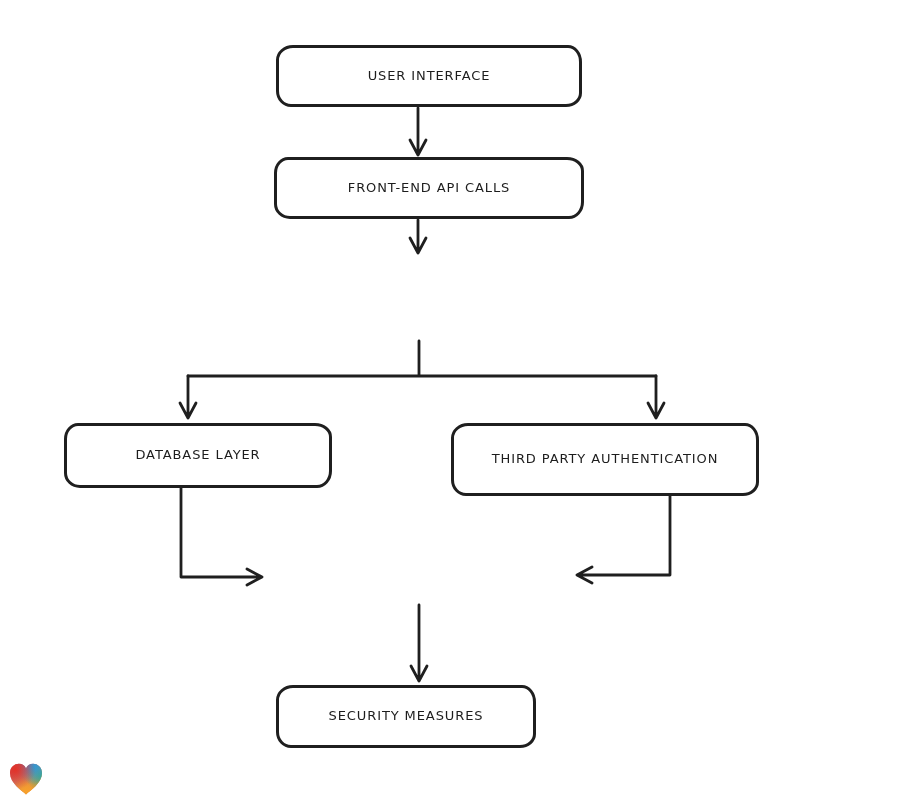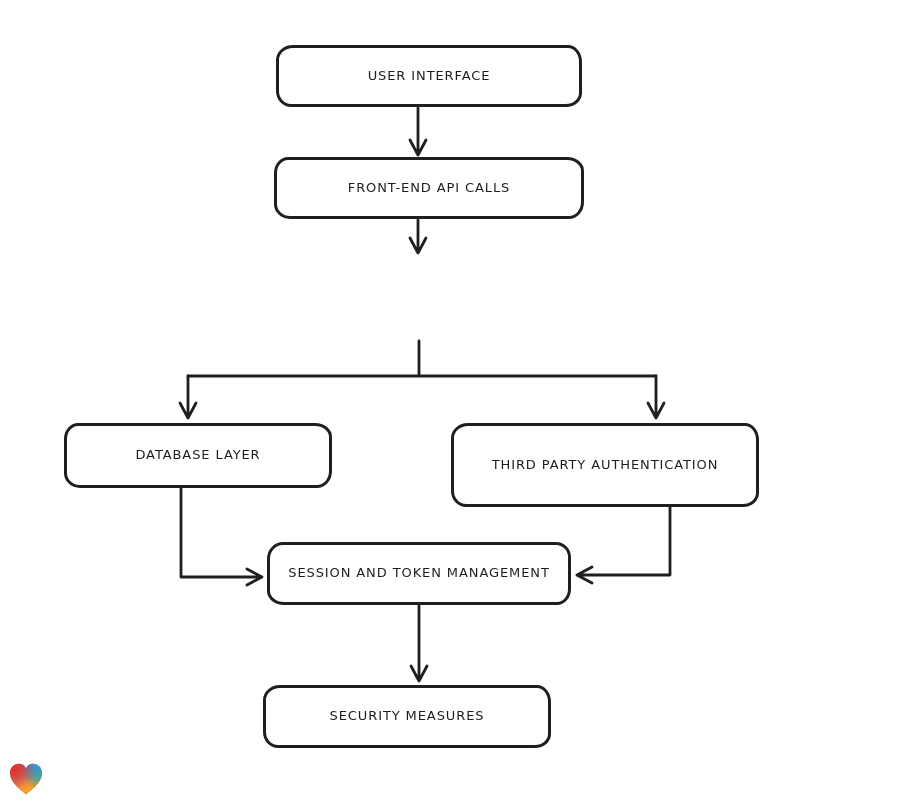--- a/index.html
+++ b/index.html
@@ -28,23 +28,23 @@
     padding:4px 16px;
   }
   .node .label{pointer-events:none;}
   .r1{border-radius:17px 14px 16px 15px / 15px 17px 14px 16px;}
   .r2{border-radius:14px 17px 15px 16px / 16px 14px 17px 15px;text-align:center;}
   .r3{border-radius:16px 15px 14px 17px / 17px 15px 16px 14px;}
   #node-user-interface            {left:276px;top:45px; width:306px;height:62px;}
   #node-front-end-api-calls       {left:274px;top:157px;width:310px;height:62px;}
   #node-back-end-auth-service     {left:276px;top:257px;width:306px;height:84px;}
   #node-database-layer            {left:64px; top:423px;width:268px;height:65px;}
-  #node-third-party-authentication{left:451px;top:423px;width:308px;height:84px;}
+  #node-third-party-authentication{left:451px;top:423px;width:308px;height:73px;}
   #node-session-token-management  {left:267px;top:542px;width:304px;height:63px;}
-  #node-security-measures         {left:263px;top:685px;width:288px;height:63px;}
+  #node-security-measures         {left:276px;top:685px;width:260px;height:63px;}
   
   #logo-heart{
     position:absolute;left:8px;top:762px;width:36px;height:34px;
     clip-path:path('M18 32.5 C14 28.5 2 21.5 2 11 C2 5.2 6.4 1.8 10.9 1.8 C14.4 1.8 17 3.9 18 6.4 C19 3.9 21.6 1.8 25.1 1.8 C29.6 1.8 34 5.2 34 11 C34 21.5 22 28.5 18 32.5 Z');
     background:
       radial-gradient(circle at 20% 22%, #e23227 0%, rgba(226,50,39,0) 52%),
       radial-gradient(circle at 72% 14%, #2d9bd5 0%, rgba(45,155,213,0) 46%),
       radial-gradient(circle at 96% 40%, #2fae85 0%, rgba(47,174,133,0) 42%),
       radial-gradient(circle at 50% 96%, #f6a02c 12%, rgba(246,160,44,0) 78%),
       linear-gradient(135deg, #d8452f 0%, #a7629f 40%, #f0922b 78%);
@@ -85,23 +85,20 @@
 
 
   <div class="node r2" id="node-database-layer">
     <span class="label">DATABASE LAYER</span>
   </div>
 
   <div class="node r1" id="node-third-party-authentication">
     <span class="label">THIRD PARTY AUTHENTICATION</span>
   </div>
 
-  <div class="node r3" id="node-session-token-management">
-    <span class="label">SESSION AND TOKEN MANAGEMENT</span>
-  </div>
 
   <div class="node r1" id="node-security-measures">
     <span class="label">SECURITY MEASURES</span>
   </div>
 
   <div id="logo-heart"></div>
 
 </div>
 
 </body></html>

